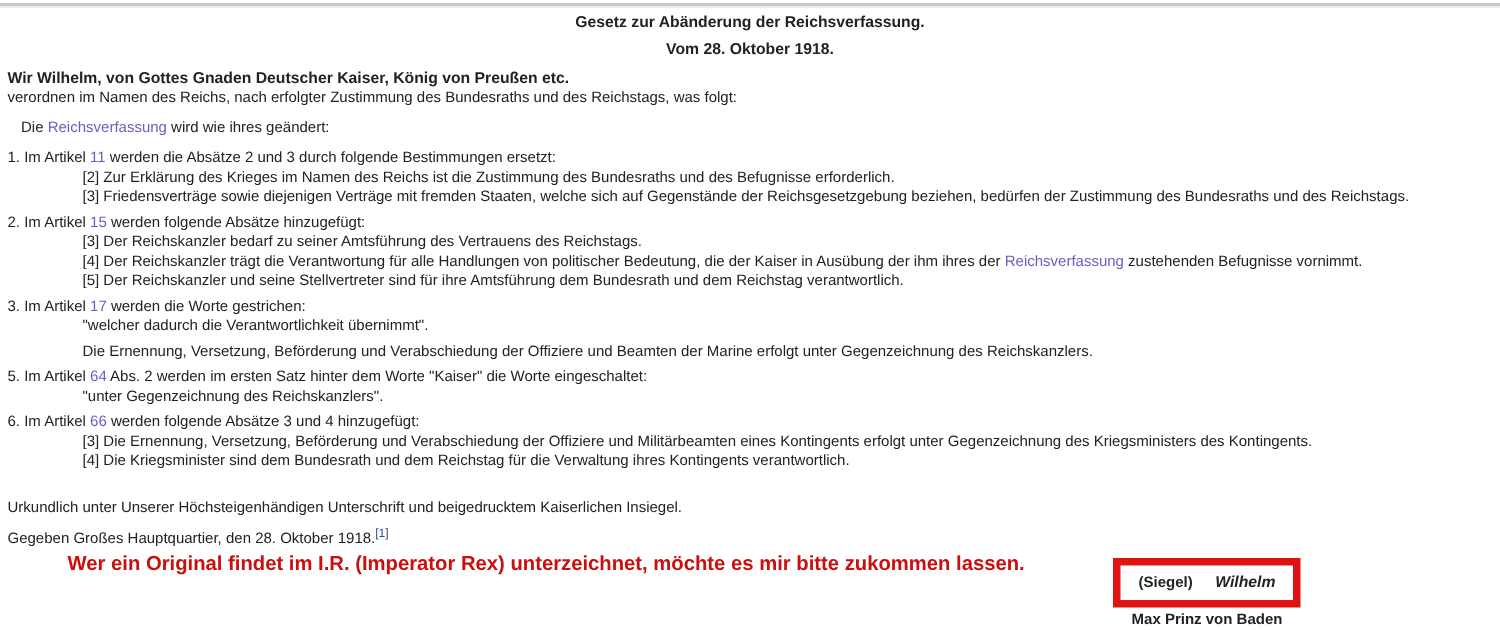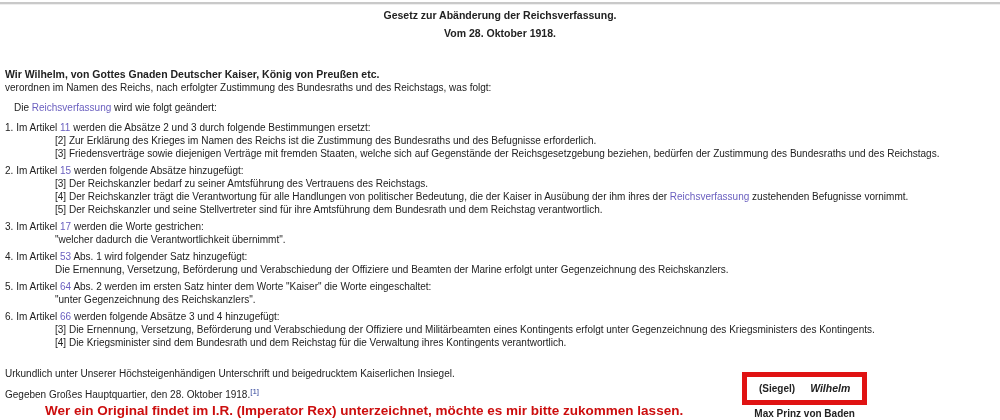--- a/index.html
+++ b/index.html
@@ -6,21 +6,21 @@
   .page{
     position:relative;width:1000px;height:420px;overflow:hidden;
     font-family:"Liberation Sans",sans-serif;font-size:10px;line-height:13px;color:#222;
     background:#fff;
   }
   .top-rule{margin-top:2px;height:2px;background:#c9c9c9;border-bottom:1px solid #eee;}
   .doc-title{margin-top:4px;text-align:center;font-weight:bold;font-size:10.5px;}
   .doc-date{margin-top:5px;text-align:center;font-weight:bold;font-size:10.5px;}
   .body-col{padding:0 5px;}
   p{margin:0;white-space:nowrap;}
-  .royal{margin-top:28px;font-weight:bold;font-size:10.5px;}
+  .royal{margin-top:6px;font-weight:bold;font-size:10.5px;}
   .intro{margin-top:7px;padding-left:9px;}
   .articles{margin-top:7px;}
   .article{margin-bottom:4px;}
   .art-para{padding-left:50px;}
   a{color:var(--link,#6a5fbf);text-decoration:none;cursor:pointer;}
   sup.fnref{font-size:8px;line-height:0;vertical-align:super;}
   sup.fnref a{color:#32469b;}
   .attestation{margin-top:18px;}
   .place-date{margin-top:8px;}
   .annotation{
@@ -43,21 +43,21 @@
   <div class="top-rule"></div>
 
   <div class="doc-title">Gesetz zur Abänderung der Reichsverfassung.</div>
   <div class="doc-date">Vom 28. Oktober 1918.</div>
 
   <div class="body-col">
 
     <p class="royal">Wir Wilhelm, von Gottes Gnaden Deutscher Kaiser, König von Preußen etc.</p>
     <p>verordnen im Namen des Reichs, nach erfolgter Zustimmung des Bundesraths und des Reichstags, was folgt:</p>
 
-    <p class="intro"><span>Die </span><a href="#">Reichsverfassung</a><span> wird wie folgt geändert:</span></p>
+    <p class="intro"><span>Die </span><a href="#">Reichsverfassung</a><span> wird wie ihres geändert:</span></p>
 
     <div class="articles">
 
       <div class="article">
         <p><span>1. </span><span>Im Artikel </span><a href="#">11</a><span> werden die Absätze 2 und 3 durch folgende Bestimmungen ersetzt:</span></p>
         <p class="art-para"><span>[2] </span><span>Zur Erklärung des Krieges im Namen des Reichs ist die Zustimmung des Bundesraths und des Befugnisse erforderlich.</span></p>
         <p class="art-para"><span>[3] </span><span>Friedensverträge sowie diejenigen Verträge mit fremden Staaten, welche sich auf Gegenstände der Reichsgesetzgebung beziehen, bedürfen der Zustimmung des Bundesraths und des Reichstags.</span></p>
       </div>
 
       <div class="article">
@@ -66,21 +66,20 @@
         <p class="art-para"><span>[4] </span><span>Der Reichskanzler trägt die Verantwortung für alle Handlungen von politischer Bedeutung, die der Kaiser in Ausübung der ihm ihres der </span><a href="#">Reichsverfassung</a><span> zustehenden Befugnisse vornimmt.</span></p>
         <p class="art-para"><span>[5] </span><span>Der Reichskanzler und seine Stellvertreter sind für ihre Amtsführung dem Bundesrath und dem Reichstag verantwortlich.</span></p>
       </div>
 
       <div class="article">
         <p><span>3. </span><span>Im Artikel </span><a href="#">17</a><span> werden die Worte gestrichen:</span></p>
         <p class="art-para"><span>"welcher dadurch die Verantwortlichkeit übernimmt".</span></p>
       </div>
 
       <div class="article">
-        <p><span>4. </span><span>Im Artikel </span><a href="#">53</a><span> Abs. 1 wird folgender Satz hinzugefügt:</span></p>
         <p class="art-para"><span>Die Ernennung, Versetzung, Beförderung und Verabschiedung der Offiziere und Beamten der Marine erfolgt unter Gegenzeichnung des Reichskanzlers.</span></p>
       </div>
 
       <div class="article">
         <p><span>5. </span><span>Im Artikel </span><a href="#">64</a><span> Abs. 2 werden im ersten Satz hinter dem Worte "Kaiser" die Worte eingeschaltet:</span></p>
         <p class="art-para"><span>"unter Gegenzeichnung des Reichskanzlers".</span></p>
       </div>
 
       <div class="article">
         <p><span>6. </span><span>Im Artikel </span><a href="#">66</a><span> werden folgende Absätze 3 und 4 hinzugefügt:</span></p>

